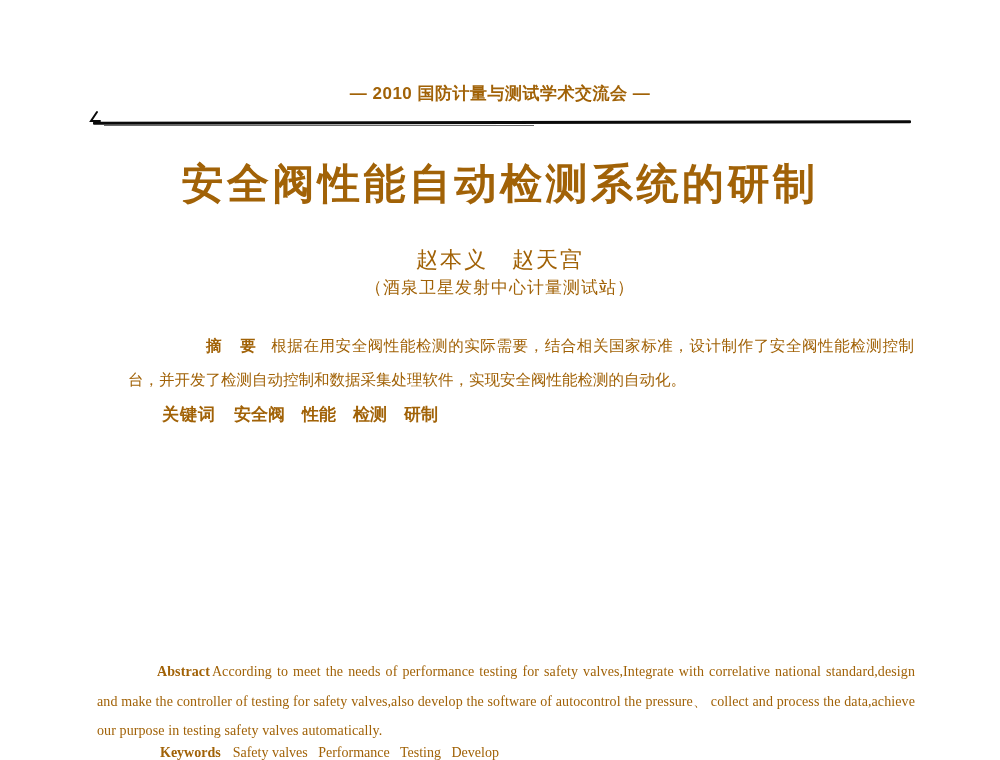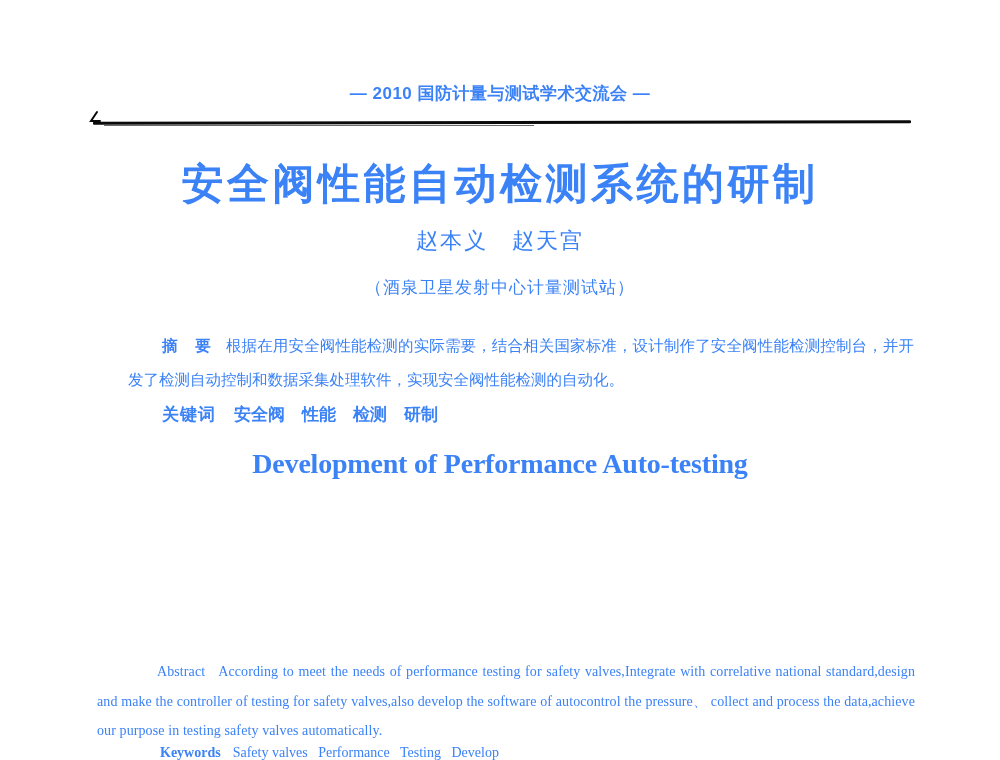--- a/index.html
+++ b/index.html
@@ -5,21 +5,21 @@
   html, body {
     margin: 0;
     padding: 0;
     background: #ffffff;
   }
   .page {
     position: relative;
     width: 1000px;
     height: 760px;
     background: #ffffff;
-    color: #3b82f6;
+    color: #a16207;
     overflow: hidden;
     font-family: "Liberation Sans", "DejaVu Sans", sans-serif;
   }
   .centered {
     position: absolute;
     left: 0;
     right: 0;
     text-align: center;
   }
   
@@ -63,21 +63,21 @@
   
   .title-cn {
     top: 156px;
     margin: 0;
     font-size: 42px;
     font-weight: bold;
     letter-spacing: 3.5px;
     font-family: "Liberation Sans", "DejaVu Sans", sans-serif;
   }
   .authors-cn {
-    top: 226px;
+    top: 245px;
     font-size: 22px;
     letter-spacing: 2px;
     font-family: "DejaVu Serif", "Liberation Serif", serif;
   }
   .affil-cn {
     top: 276px;
     font-size: 17px;
     letter-spacing: 1px;
     font-family: "DejaVu Serif", "Liberation Serif", serif;
   }
@@ -90,20 +90,21 @@
     font-size: 15.5px;
     line-height: 34px;
     text-align: justify;
     text-indent: 34px;
     font-family: "Liberation Sans", "DejaVu Sans", sans-serif;
   }
   .abstract-cn .lbl {
     font-weight: bold;
     margin-right: 14px;
     letter-spacing: 1px;
+    margin-left: 44px;
   }
   .keywords-cn {
     position: absolute;
     left: 162px;
     top: 403px;
     margin: 0;
     font-size: 17px;
     font-weight: bold;
     font-family: "Liberation Sans", "DejaVu Sans", sans-serif;
   }
@@ -140,22 +141,22 @@
     width: 818px;
     margin: 0;
     font-size: 14px;
     line-height: 29.5px;
     text-align: justify;
     text-indent: 60px;
     letter-spacing: 0.1px;
     font-family: "Liberation Serif", "DejaVu Serif", serif;
   }
   .abstract-en .lbl {
-    font-weight: normal;
-    margin-right: 13px;
+    font-weight: bold;
+    margin-right: 2px;
   }
   .keywords-en {
     position: absolute;
     left: 160px;
     top: 745px;
     margin: 0;
     font-size: 14px;
     white-space: pre-wrap;
     font-family: "Liberation Serif", "DejaVu Serif", serif;
   }
@@ -184,21 +185,20 @@
 
   <div class="centered authors-cn">赵本义　赵天宫</div>
 
   <div class="centered affil-cn">（酒泉卫星发射中心计量测试站）</div>
 
   <p class="abstract-cn"><span class="lbl">摘　要</span><span>根据在用安全阀性能检测的实际需要，结合相关国家标准，设计制作了安全阀性能检测控制台，并开发了检测自动控制和数据采集处理软件，实现安全阀性能检测的自动化。</span></p>
 
   <p class="keywords-cn"><span class="lbl">关键词</span><span>安全阀　性能　检测　研制</span></p>
 
   <h2 class="centered title-en">
-    <div>Development of Performance Auto-testing</div>
   </h2>
 
 
 
   <p class="abstract-en"><span class="lbl">Abstract</span><span>According to meet the needs of performance testing for safety valves,Integrate with correlative national standard,design and make the controller of testing for safety valves,also develop the software of autocontrol the pressure、 collect and process the data,achieve our purpose in testing safety valves automatically.</span></p>
 
   <p class="keywords-en"><span class="lbl">Keywords</span><span>Safety valves   Performance   Testing   Develop</span></p>
 
 </div>
 

